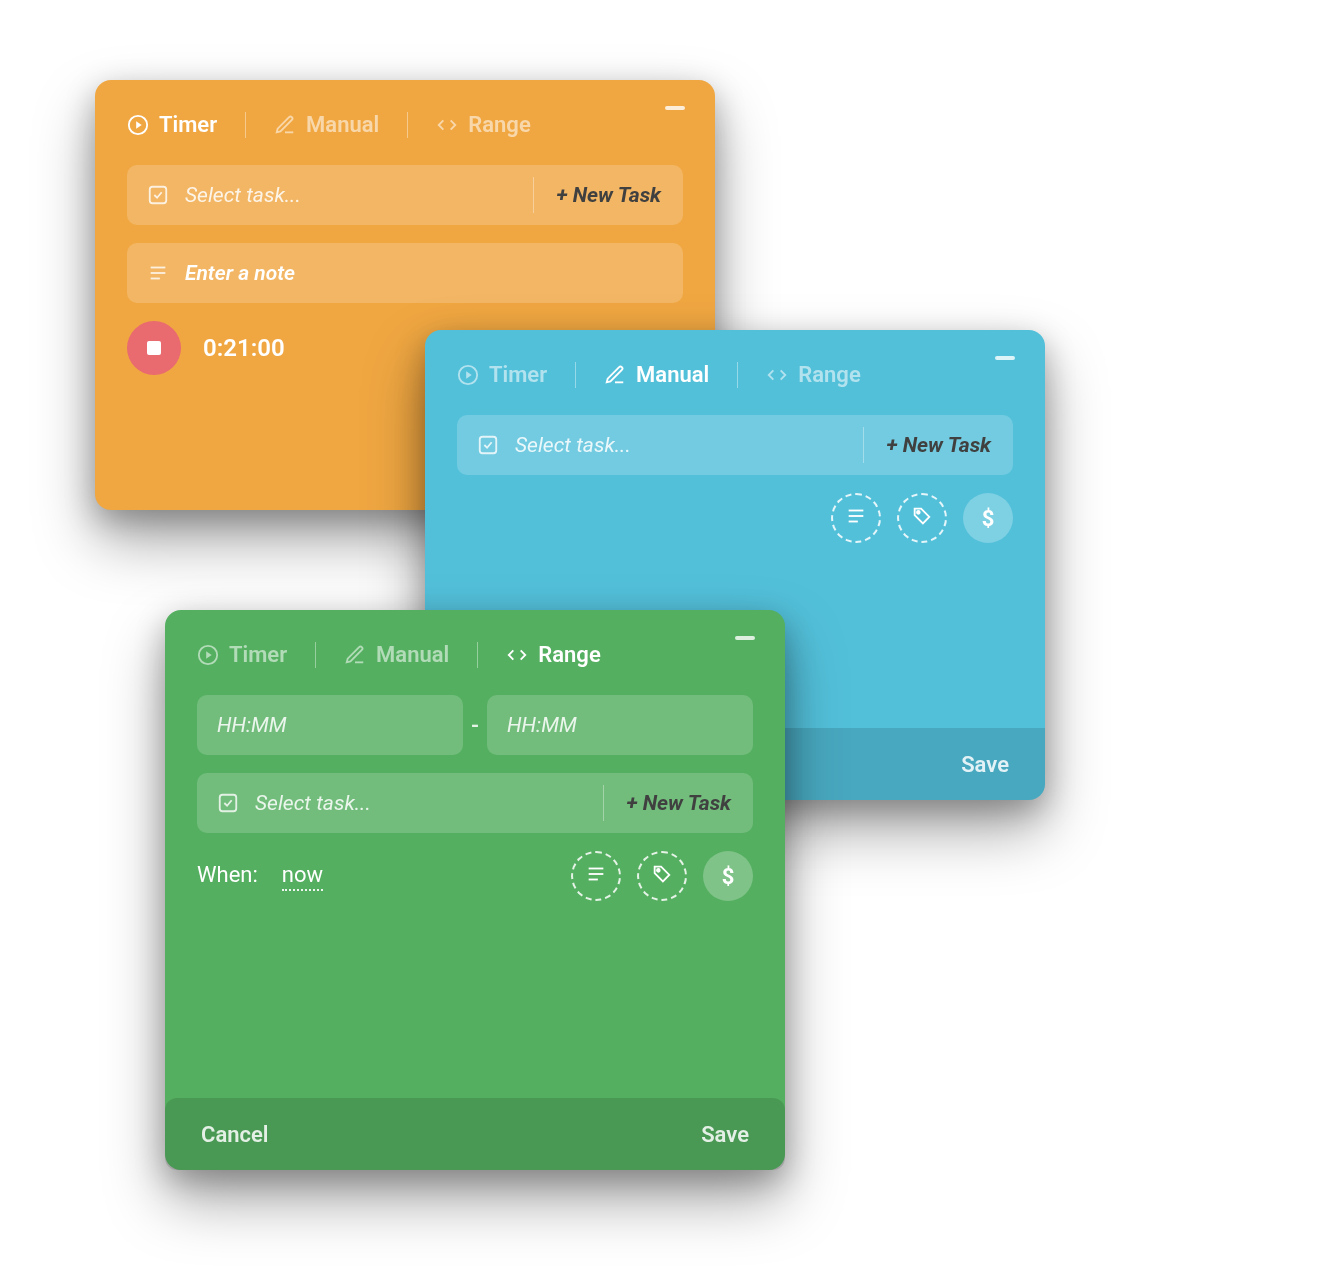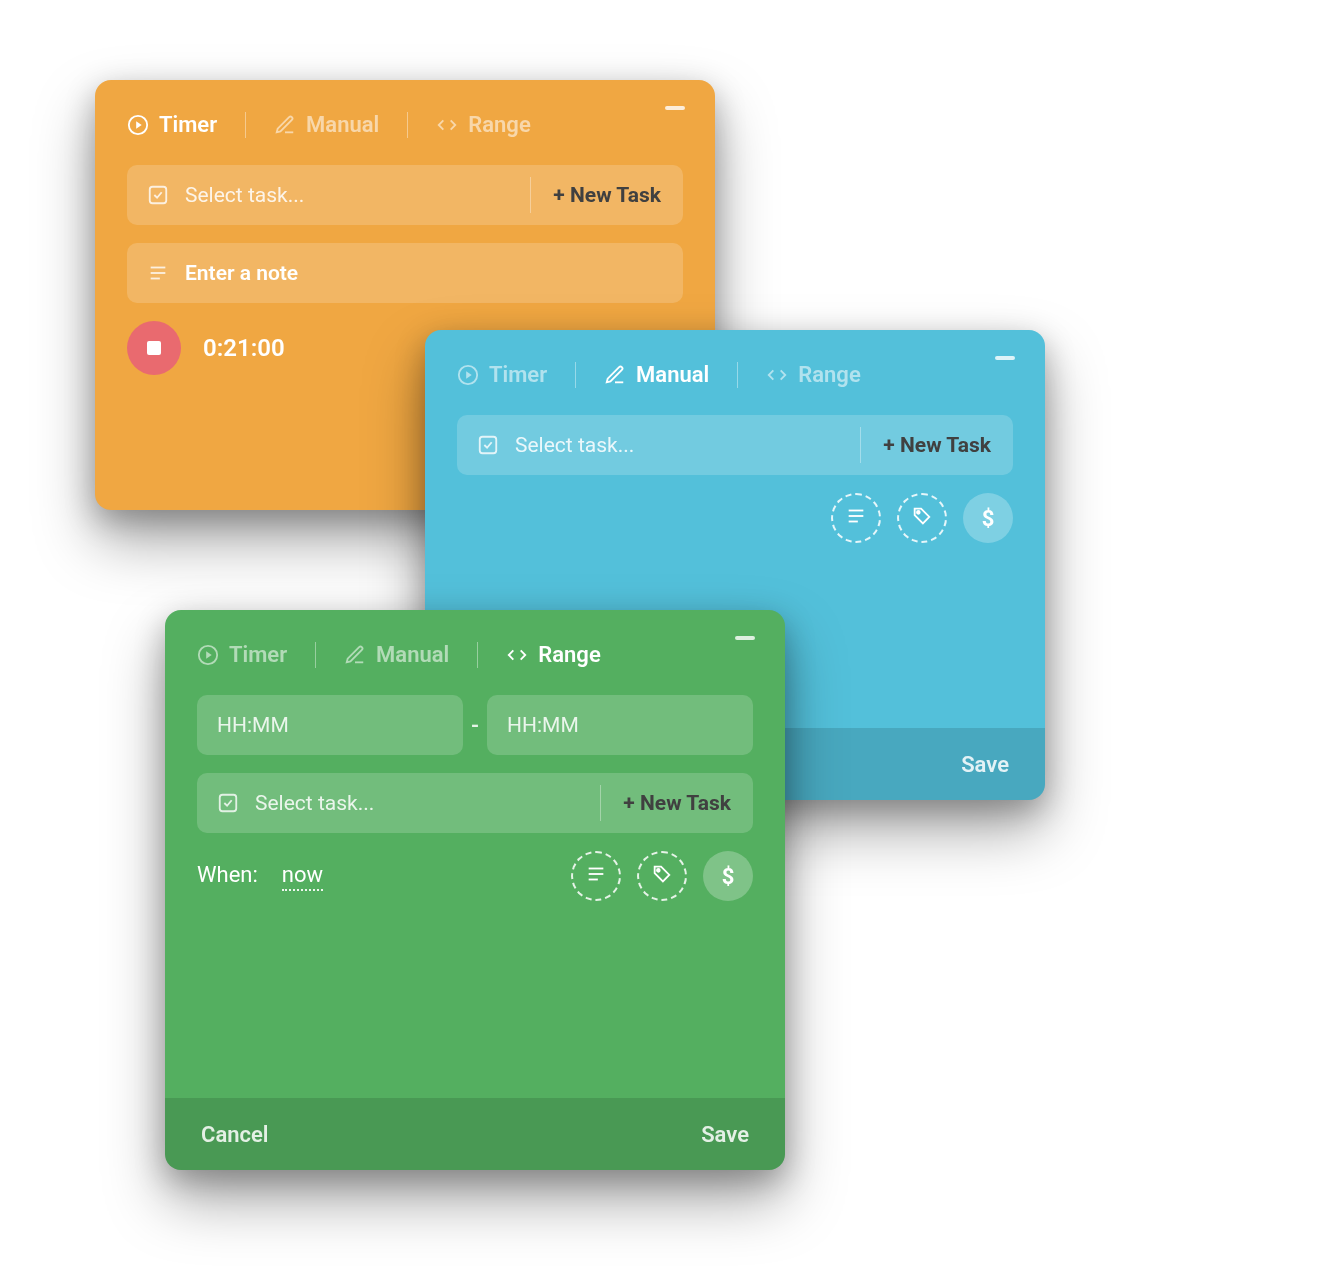--- a/index.html
+++ b/index.html
@@ -72,20 +72,21 @@
     cursor: pointer;
   }
   .field {
     display: flex;
     align-items: center;
     background: rgba(255,255,255,0.18);
     border-radius: 10px;
     height: 60px;
     padding: 0 20px;
     margin-bottom: 18px;
+    font-style: italic;
   }
   .field .icon { margin-right: 16px; opacity: 0.8; }
   .field .icon svg { width: 22px; height: 22px; display: block; }
   .field .placeholder {
     flex: 1;
     font-size: 21px;
     color: rgba(255,255,255,0.85);
   }
   .field.with-button { padding-right: 0; }
   .field .divider-v {
@@ -142,21 +143,21 @@
   .circ .dollar { color: #fff; font-size: 22px; font-weight: 700; }
   .footer {
     position: absolute;
     left: 0; right: 0; bottom: 0;
     height: 72px;
     display: flex; align-items: center;
     justify-content: space-between;
     padding: 0 36px;
     border-radius: 0 0 16px 16px;
   }
-  .card-green .footer { background: rgba(0,0,0,0.12); }
+  .card-green .footer { background: rgba(0,0,0,0.12); border-radius: 12px; }
   .card-blue .footer { background: rgba(0,0,0,0.12); justify-content: flex-end; }
   .footer .btn {
     color: rgba(255,255,255,0.85);
     font-size: 22px; font-weight: 600;
     cursor: pointer;
   }
   .cursor-bar {
     display: inline-block;
     width: 2px; height: 26px;
     background: #fff;

